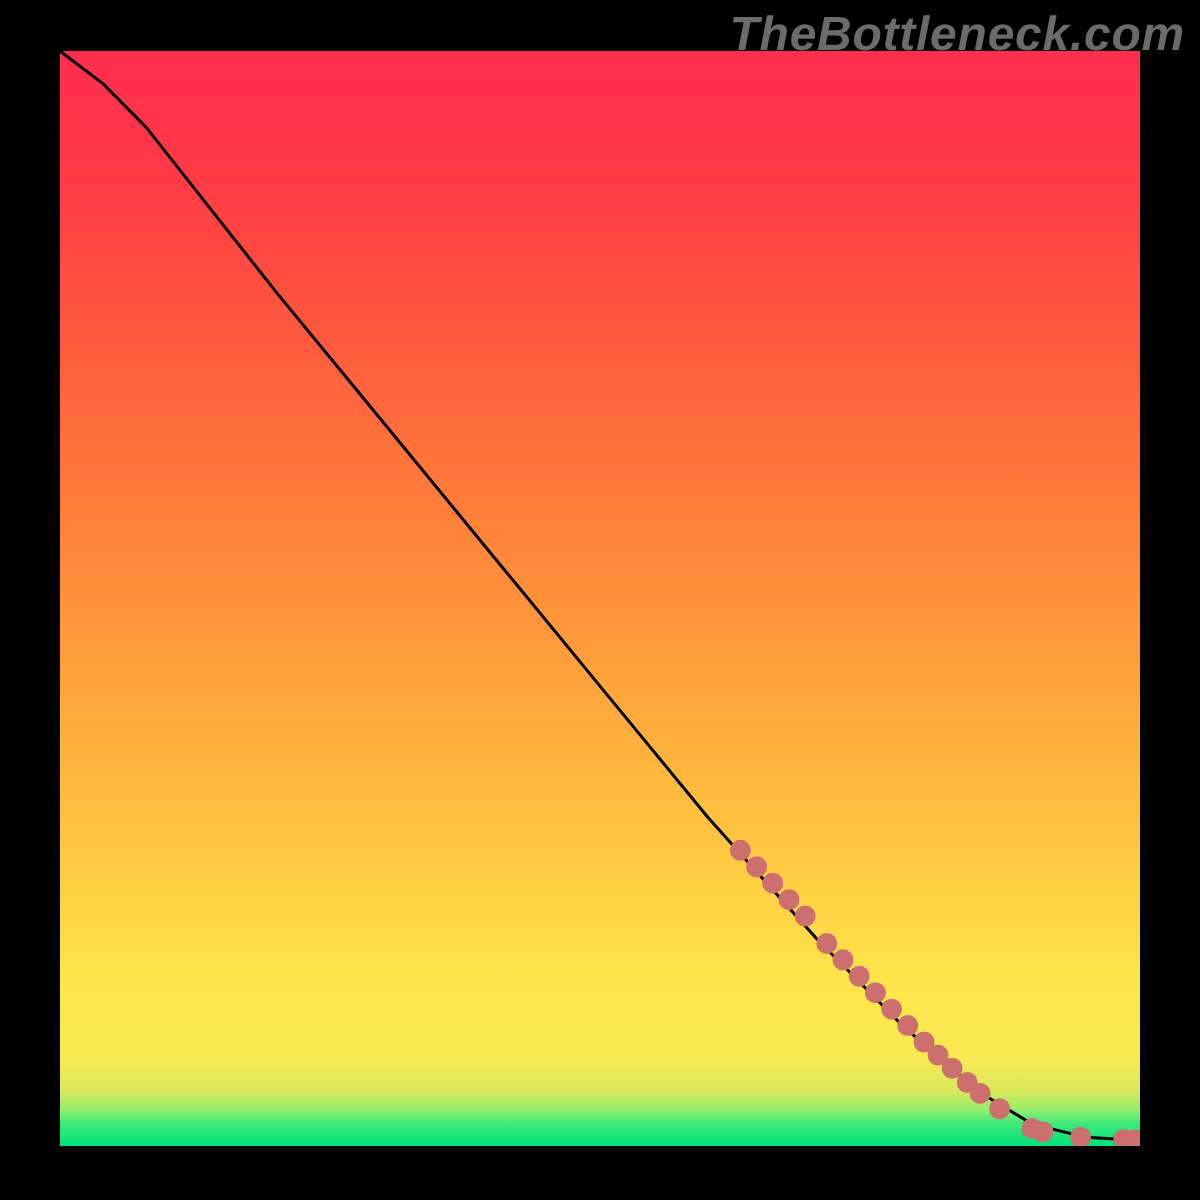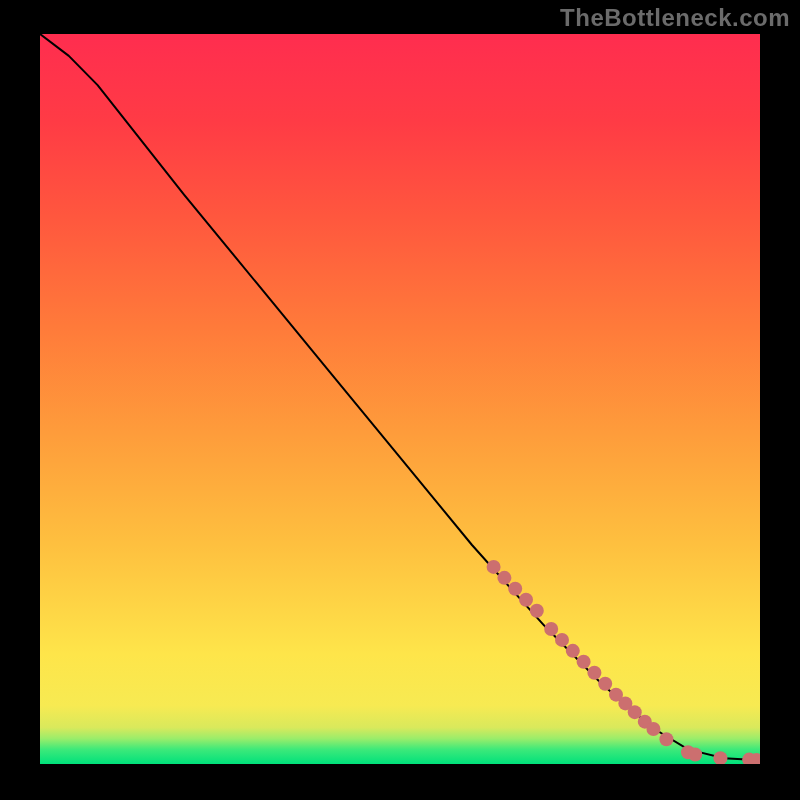--- a/index.html
+++ b/index.html
@@ -8,24 +8,25 @@
     position: relative;
     width: 800px;
     height: 800px;
     background: #000;
   }
   .watermark {
     position: absolute;
     top: 4px;
     right: 10px;
     font-family: Arial, Helvetica, sans-serif;
-    font-size: 24px;
+    font-size: 32px;
     font-weight: 600;
     color: #6b6b6b;
     letter-spacing: 0.5px;
+    font-style: italic;
   }
   .plot {
     position: absolute;
     
     left: 40px;
     top: 34px;
     width: 720px;
     height: 730px;
   }
   svg { display: block; }

